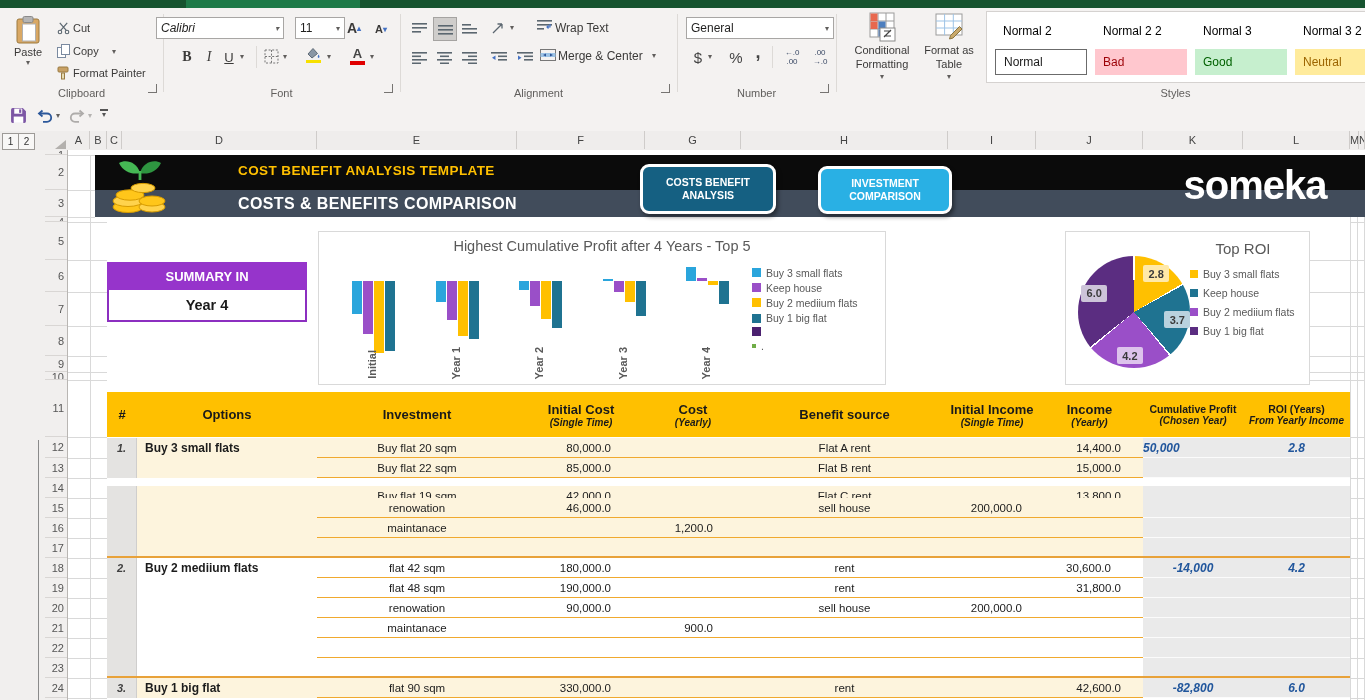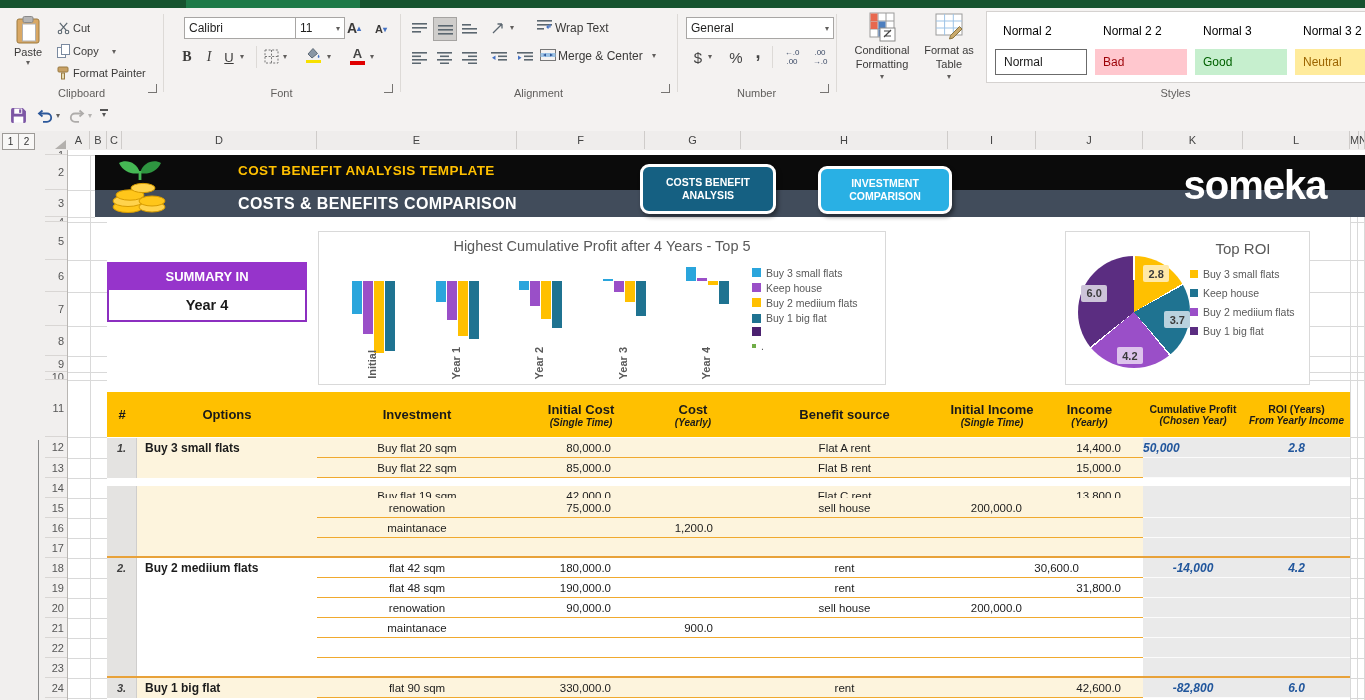--- a/index.html
+++ b/index.html
@@ -126,21 +126,21 @@
     <div class="mini" style="left:57px;top:58px;">
       <svg width="13" height="14">
           <rect x="1" y="1" width="10" height="5" rx="1" fill="#c8a165" stroke="#9a7b42"></rect>
           <rect x="4.5" y="7" width="3" height="6" fill="#e6dcb4" stroke="#9a7b42"></rect>
         </svg>
     </div>
     <span class="rlabel abs" style="left:73px;top:59px;">Format Painter</span>
     <div class="g-label" style="left:0;width:163px;">Clipboard</div>
     <div class="lnch" style="left:148px;top:76px;"></div>
 
-    <div class="combo" style="left:184px;top:9px;width:118px;height:20px;">
+    <div class="combo" style="left:156px;top:9px;width:118px;height:20px;font-style:italic;">
       <span>Calibri</span>
         <span class="caret">▾</span>
     </div>
     <div class="combo" style="left:295px;top:9px;width:40px;height:20px;">
       <span>11</span>
         <span class="caret">▾</span>
     </div>
     <div class="mini" style="left:343px;top:9px;width:22px;height:22px;font-size:14px;font-weight:bold;">
       <span>A</span>
         <span style="color:#4472c4;font-size:8px;vertical-align:top;">▴</span>
@@ -665,21 +665,21 @@
             <div class="tcell" style="left: 841px; width: 88px; text-align: right; padding-right: 14px;"></div>
             <div class="tcell" style="left: 929px; width: 107px; text-align: right; padding-right: 22px;">13,800.0</div>
             <div class="tcell graycell" style="left: 1036px; width: 100px; text-align: center;"></div>
             <div class="tcell graycell" style="left: 1136px; width: 107px; text-align: center;"></div>
             <div class="goldline" style=""></div>
           </div>
           <div class="trow" style="top: 106px; background: rgb(253, 244, 221);">
             <div class="tcell numcell" style="left: 0px; width: 30px; text-align: center;"></div>
             <div class="tcell optcell" style="left: 30px; width: 180px; text-align: left; padding-left: 8px;"></div>
             <div class="tcell" style="left: 210px; width: 200px; text-align: center;">renowation</div>
-            <div class="tcell" style="left: 410px; width: 128px; text-align: right; padding-right: 34px;">75,000.0</div>
+            <div class="tcell" style="left: 410px; width: 128px; text-align: right; padding-right: 34px;">46,000.0</div>
             <div class="tcell" style="left: 538px; width: 96px; text-align: right; padding-right: 28px;"></div>
             <div class="tcell" style="left: 634px; width: 207px; text-align: center;">sell house</div>
             <div class="tcell" style="left: 841px; width: 88px; text-align: right; padding-right: 14px;">200,000.0</div>
             <div class="tcell" style="left: 929px; width: 107px; text-align: right; padding-right: 22px;"></div>
             <div class="tcell graycell" style="left: 1036px; width: 100px; text-align: center;"></div>
             <div class="tcell graycell" style="left: 1136px; width: 107px; text-align: center;"></div>
             <div class="goldline" style=""></div>
           </div>
           <div class="trow" style="top: 126px; background: rgb(253, 244, 221);">
             <div class="tcell numcell" style="left: 0px; width: 30px; text-align: center;"></div>
@@ -708,21 +708,21 @@
             <div class="groupsep" style=""></div>
           </div>
           <div class="trow" style="top: 166px; background: rgb(255, 255, 255);">
             <div class="tcell numcell" style="left: 0px; width: 30px; text-align: center;">2.</div>
             <div class="tcell optcell" style="left: 30px; width: 180px; text-align: left; padding-left: 8px;">Buy 2 mediium flats</div>
             <div class="tcell" style="left: 210px; width: 200px; text-align: center;">flat 42 sqm</div>
             <div class="tcell" style="left: 410px; width: 128px; text-align: right; padding-right: 34px;">180,000.0</div>
             <div class="tcell" style="left: 538px; width: 96px; text-align: right; padding-right: 28px;"></div>
             <div class="tcell" style="left: 634px; width: 207px; text-align: center;">rent</div>
             <div class="tcell" style="left: 841px; width: 88px; text-align: right; padding-right: 14px;"></div>
-            <div class="tcell" style="left: 893px; width: 107px; text-align: right; padding-right: 28px;">30,600.0</div>
+            <div class="tcell" style="left: 942px; width: 107px; text-align: center; padding-right: 28px;">30,600.0</div>
             <div class="tcell graycell blueval" style="left: 1036px; width: 100px; text-align: center;">-14,000</div>
             <div class="tcell graycell blueval" style="left: 1136px; width: 107px; text-align: center;">4.2</div>
             <div class="goldline" style=""></div>
           </div>
           <div class="trow" style="top: 186px; background: rgb(255, 255, 255);">
             <div class="tcell numcell" style="left: 0px; width: 30px; text-align: center;"></div>
             <div class="tcell optcell" style="left: 30px; width: 180px; text-align: left; padding-left: 8px;"></div>
             <div class="tcell" style="left: 210px; width: 200px; text-align: center;">flat 48 sqm</div>
             <div class="tcell" style="left: 410px; width: 128px; text-align: right; padding-right: 34px;">190,000.0</div>
             <div class="tcell" style="left: 538px; width: 96px; text-align: right; padding-right: 28px;"></div>

